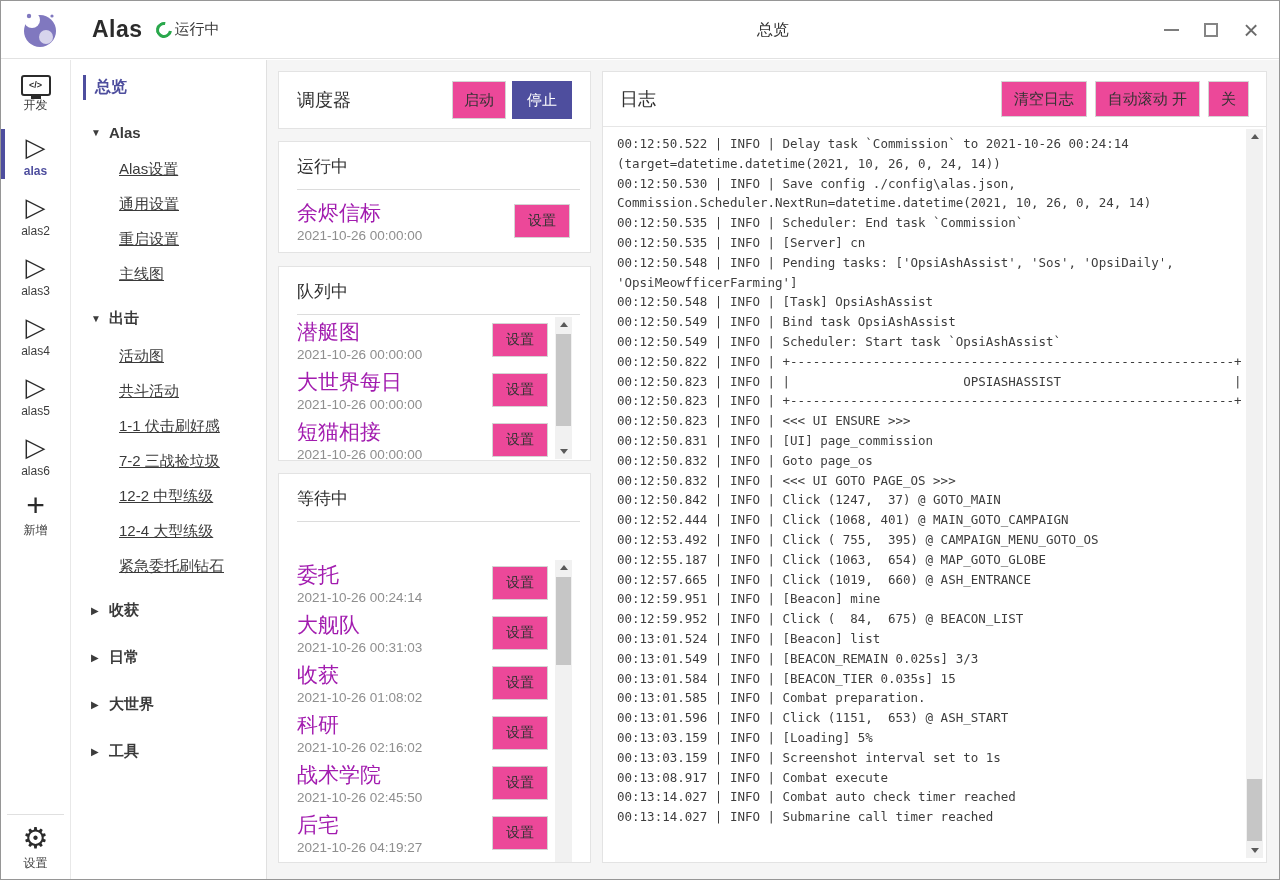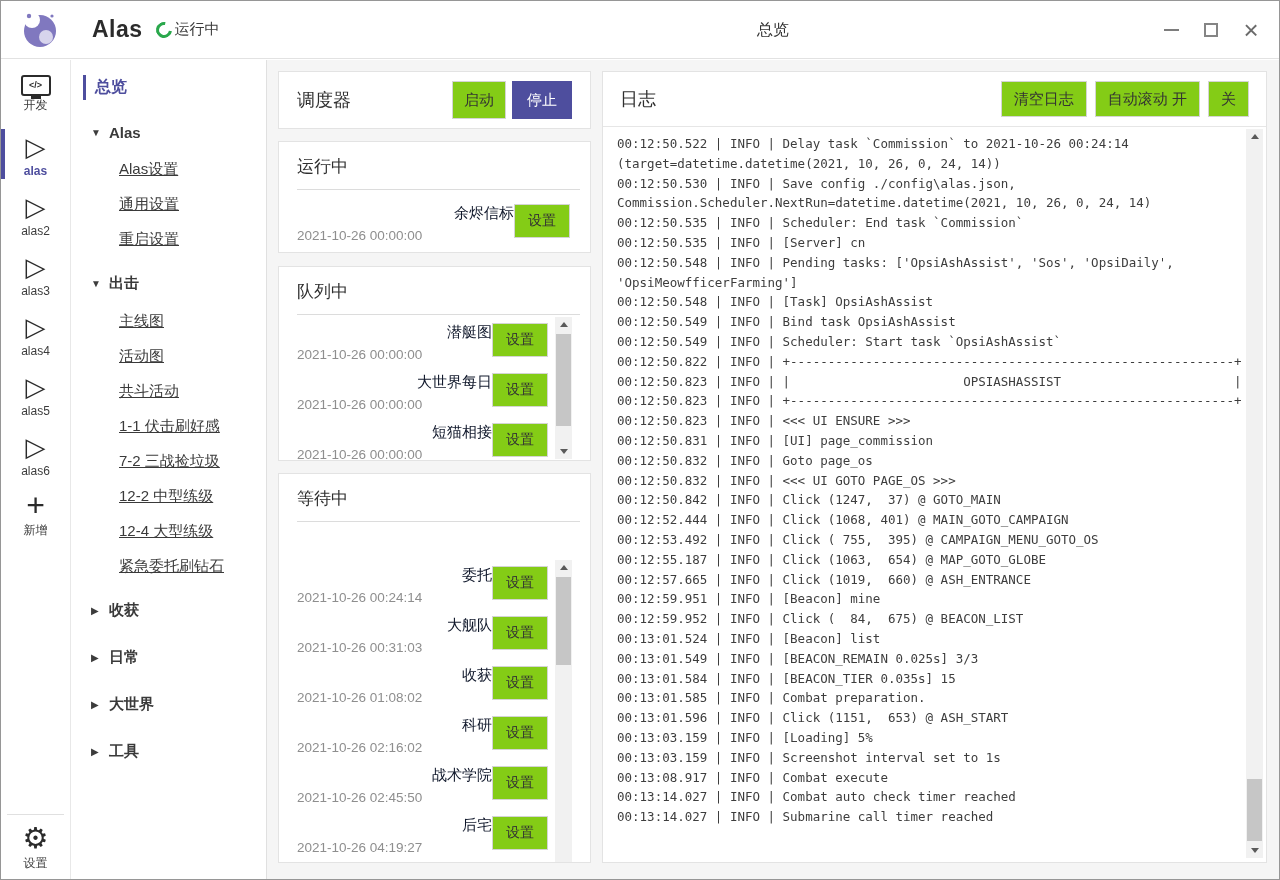--- a/index.html
+++ b/index.html
@@ -53,37 +53,37 @@
 
   
   .content { position:absolute; left:266px; top:59px; right:0; bottom:0; background:#f5f5f5; padding:11px 12px 16px 11px; display:flex; }
   .col-left { width:313px; flex:0 0 313px; display:flex; flex-direction:column; }
   .col-right { flex:1; margin-left:11px; display:flex; flex-direction:column; }
   .card { background:#fff; border:1px solid #e3e3e3; }
 
   .scheduler-card { height:58px; display:flex; align-items:center; padding:0 18px; }
   .card-title { font-size:18px; color:#2f2f2f; }
   .scheduler-card .card-title { flex:1; }
-  .btn { display:inline-flex; align-items:center; justify-content:center; background:#84cc16; border:1px solid #d4d4d4; color:#333; font-size:15px; cursor:pointer; font-family:inherit; }
+  .btn { display:inline-flex; align-items:center; justify-content:center; background:#ec4899; border:1px solid #d4d4d4; color:#333; font-size:15px; cursor:pointer; font-family:inherit; }
   .btn-start { width:54px; height:38px; margin-right:6px; }
   .btn-stop { width:60px; height:38px; background:#4e4e9e; border-color:#4e4e9e; color:#fff; }
 
   .section-card { margin-top:12px; padding:13px 8px 0 18px; overflow:hidden; }
   .section-title { font-size:17px; color:#2f2f2f; padding-bottom:11px; border-bottom:1px solid #dcdcdc; margin-right:2px; }
   .running-card { height:112px; }
   .queue-card { height:195px; margin-top:13px; }
   .waiting-card { flex:1; margin-top:12px; }
   .task-list { position:relative; overflow:hidden; }
   .running-card .task-list { height:66px; }
   .queue-card .task-list { height:146px; }
   .waiting-card .task-list { height:339px;margin-top:36px; }
   .task-row { display:flex; align-items:center; height:50px; padding-right:34px; }
   .running-card .task-row { height:62px; padding-right:12px; }
   .task-info { flex:1; min-width:0; }
-  .task-name { font-size:15px; color:#0f172a; line-height:19px; margin-top:4px;text-align:right; }
+  .task-name { font-size:21px; color:#a21caf; line-height:19px; margin-top:4px; }
   .task-time { font-size:13.5px; color:#8e8e8e; margin-top:6px; }
   .btn-setting { width:56px; height:34px; font-size:14px; flex:0 0 56px; }
 
   
   .vscroll { position:absolute; top:2px; bottom:2px; right:10px; width:17px; background:#f1f1f1; }
   .sb-arrow { position:absolute; left:0; width:17px; height:15px; display:flex; align-items:center; justify-content:center; }
   .sb-arrow.up { top:0; } .sb-arrow.down { bottom:0; }
   .sb-arrow.up::before { content:""; border-left:4px solid transparent; border-right:4px solid transparent; border-bottom:5px solid #5a5a5a; }
   .sb-arrow.down::before { content:""; border-left:4px solid transparent; border-right:4px solid transparent; border-top:5px solid #5a5a5a; }
   .sb-thumb { position:absolute; left:1px; width:15px; background:#c6c6c6; }
@@ -203,28 +203,28 @@
       <div class="menu-item" data-name="menu-item" data-type="child">
 
         <span class="menu-label" data-name="menu-item-label">通用设置</span>
       </div>
 
       <div class="menu-item" data-name="menu-item" data-type="child">
 
         <span class="menu-label" data-name="menu-item-label">重启设置</span>
       </div>
 
+      <div class="menu-item" data-name="menu-item" data-type="child">
+
+        <span class="menu-label" data-name="menu-item-label">主线图</span>
+      </div>
+
       <div class="menu-item" data-name="menu-item" data-type="group" data-state="open">
         <span class="arrow" data-name="group-arrow-icon"></span>
         <span class="menu-label" data-name="menu-item-label">出击</span>
-      </div>
-
-      <div class="menu-item" data-name="menu-item" data-type="child">
-
-        <span class="menu-label" data-name="menu-item-label">主线图</span>
       </div>
 
       <div class="menu-item" data-name="menu-item" data-type="child">
 
         <span class="menu-label" data-name="menu-item-label">活动图</span>
       </div>
 
       <div class="menu-item" data-name="menu-item" data-type="child">
 
         <span class="menu-label" data-name="menu-item-label">共斗活动</span>

